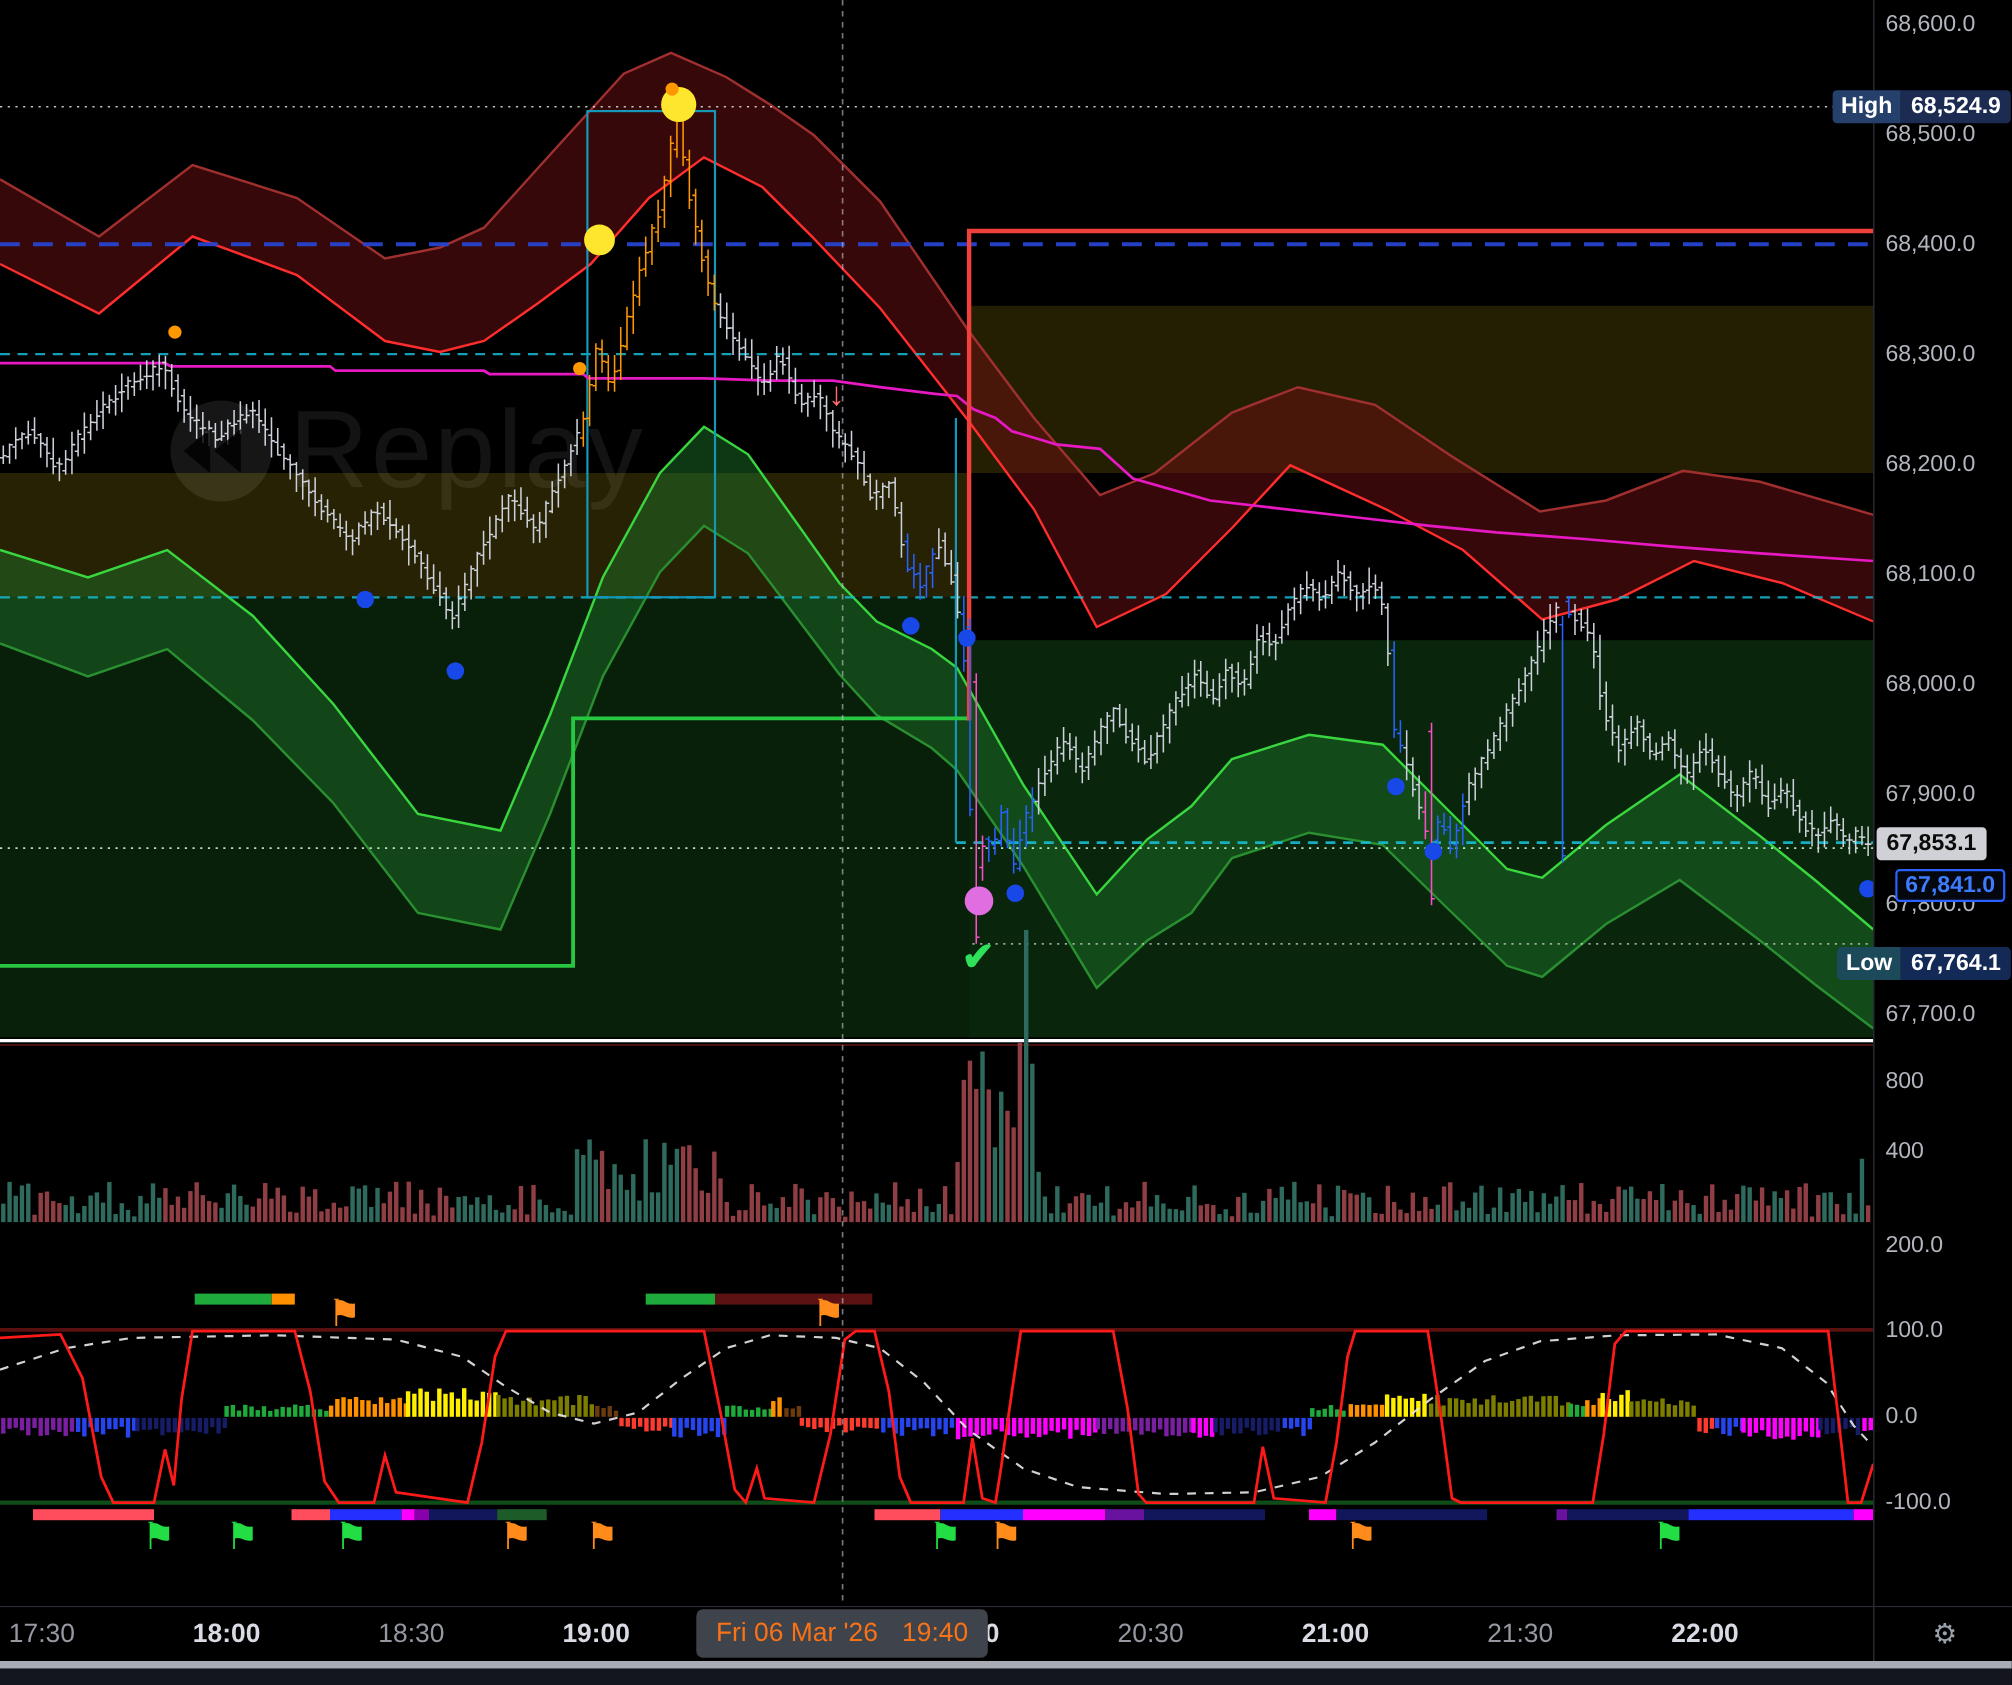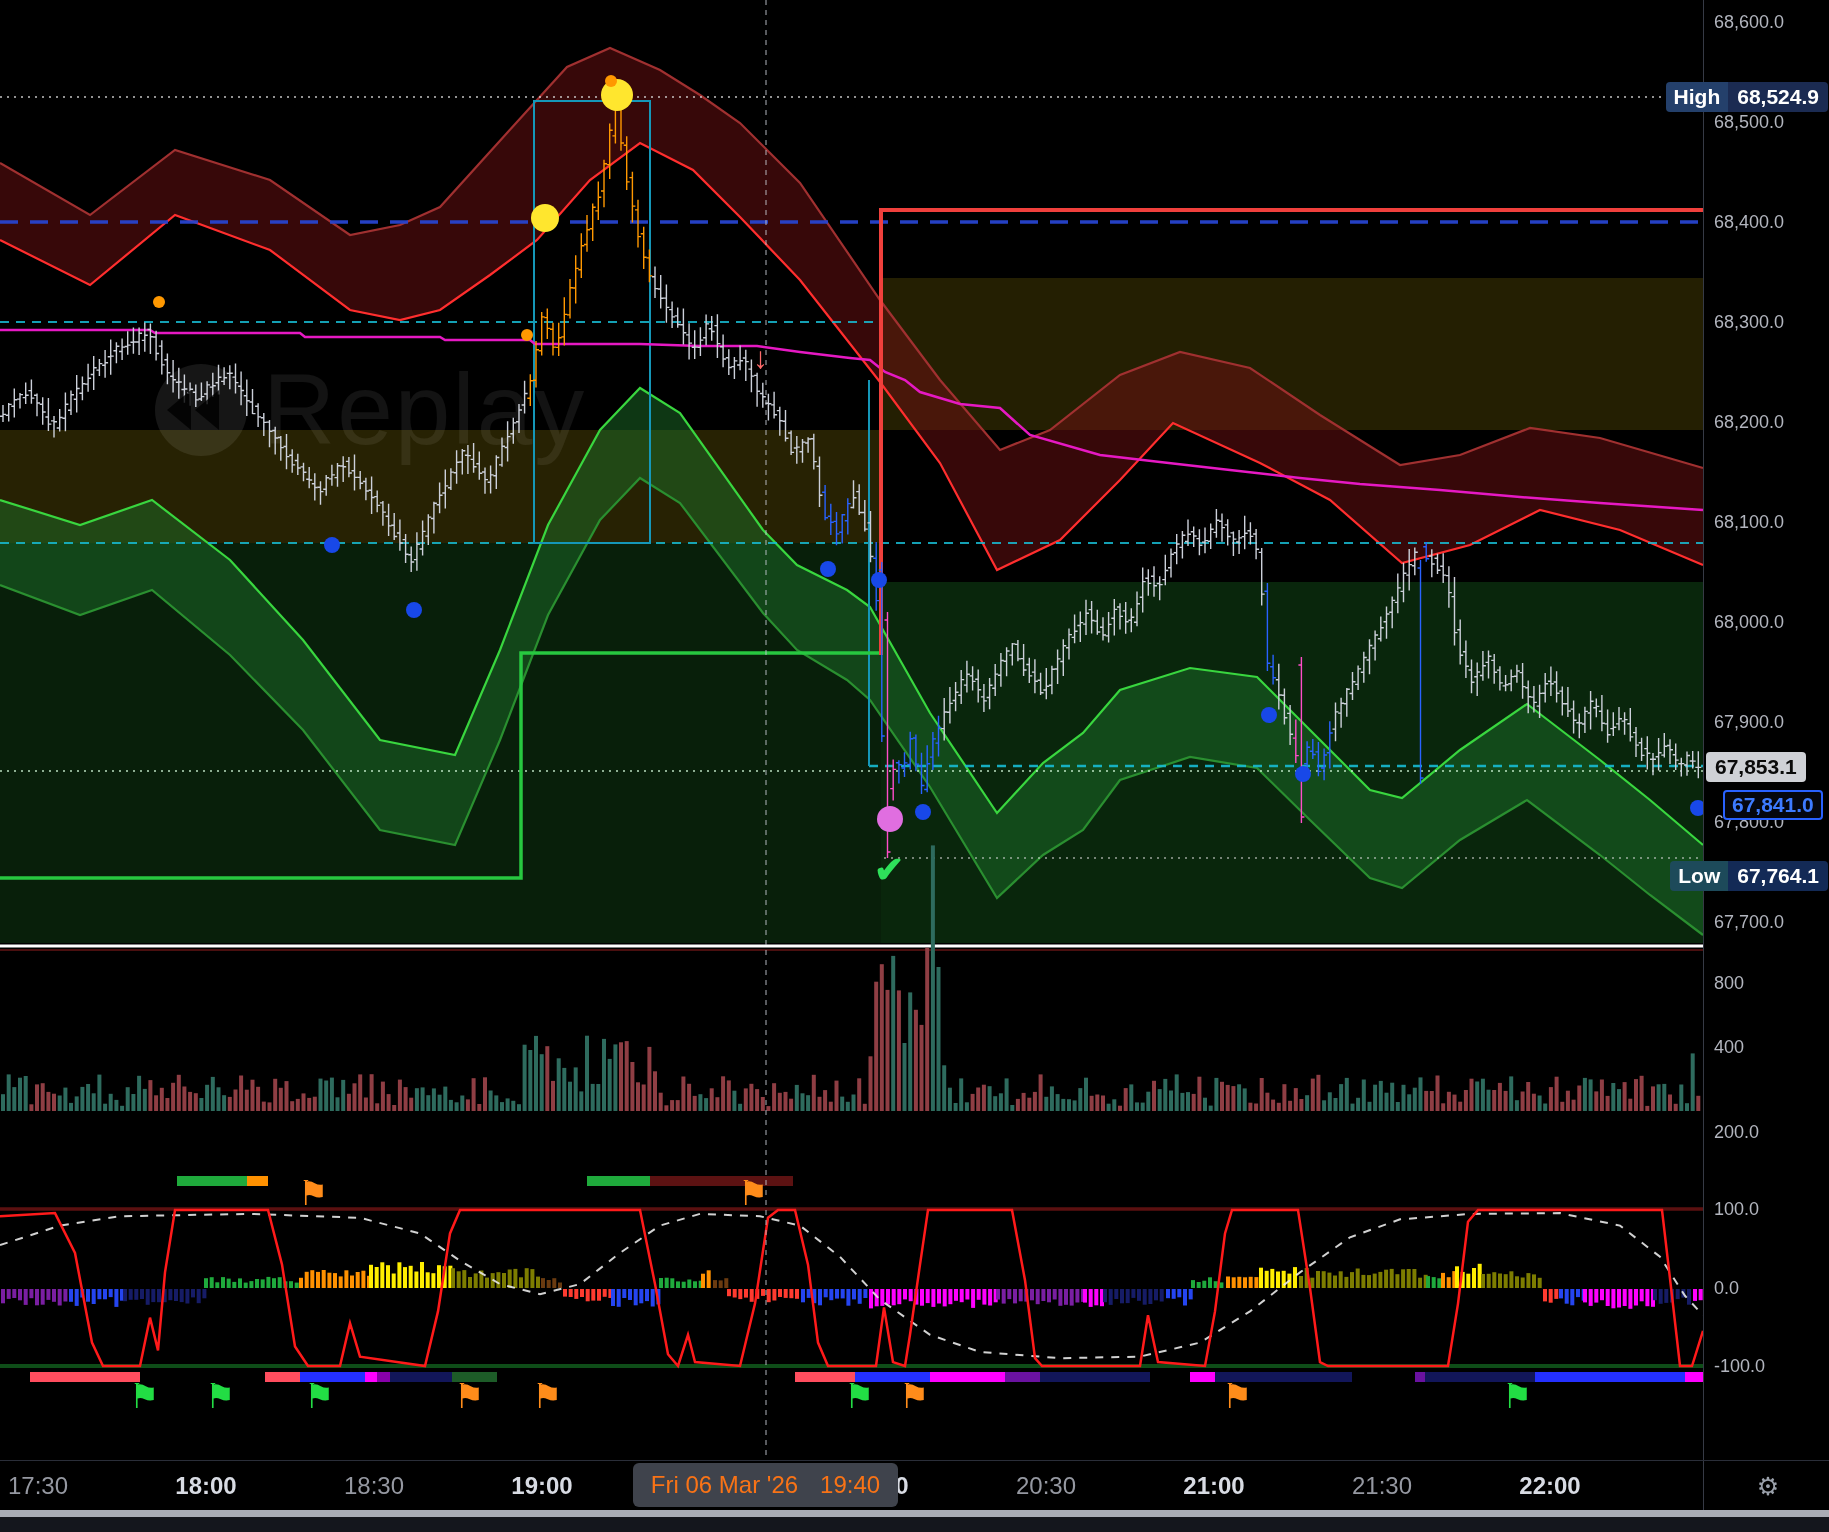--- a/index.html
+++ b/index.html
@@ -2,21 +2,21 @@
 <html><head>
 <meta charset="utf-8">
 <style>
   html,body{margin:0;padding:0;background:#000;}
   #app{position:relative;width:1829px;height:1532px;background:#000;overflow:hidden;
        font-family:"Liberation Sans",sans-serif;}
   #chart-svg{position:absolute;left:0;top:0;}
   
   #axis-right{position:absolute;left:1703px;top:0;width:126px;height:1460px;background:#000;
               border-left:1px solid #363a45;}
-  .ax-lbl{position:absolute;left:10px;transform:translateY(-50%);color:#b2b5be;font-size:18px;white-space:nowrap;}
+  .ax-lbl{position:absolute;left:10px;transform:translateY(-50%);color:#b2b5be;font-size:21px;white-space:nowrap;}
   .ax-box{position:absolute;display:flex;align-items:center;transform:translateY(-50%);font-size:21px;font-weight:bold;}
   .ax-chip{padding:3px 8px;border-radius:4px 0 0 4px;color:#fff;}
   .ax-val{padding:3px 9px;border-radius:0 4px 4px 0;color:#fff;}
   #box-last .ax-val{background:#cfd1d6;color:#0a0a0a;border-radius:4px;}
   #box-order .ax-val{background:#05070e;color:#3d7bff;border:2px solid #2962ff;border-radius:4px;padding:1px 7px;margin-left:17px;}
   
   #time-axis{position:absolute;left:0;top:1460px;width:1829px;height:50px;background:#000;border-top:1px solid #2a2e39;}
   .t-lbl{position:absolute;top:50%;transform:translate(-50%,-50%);color:#9598a1;font-size:24px;white-space:nowrap;}
   .t-lbl.bold{color:#d8dbe3;font-weight:bold;}
   #date-box{position:absolute;top:2px;height:44px;border-radius:6px;background:#3f434c;color:#f97316;

